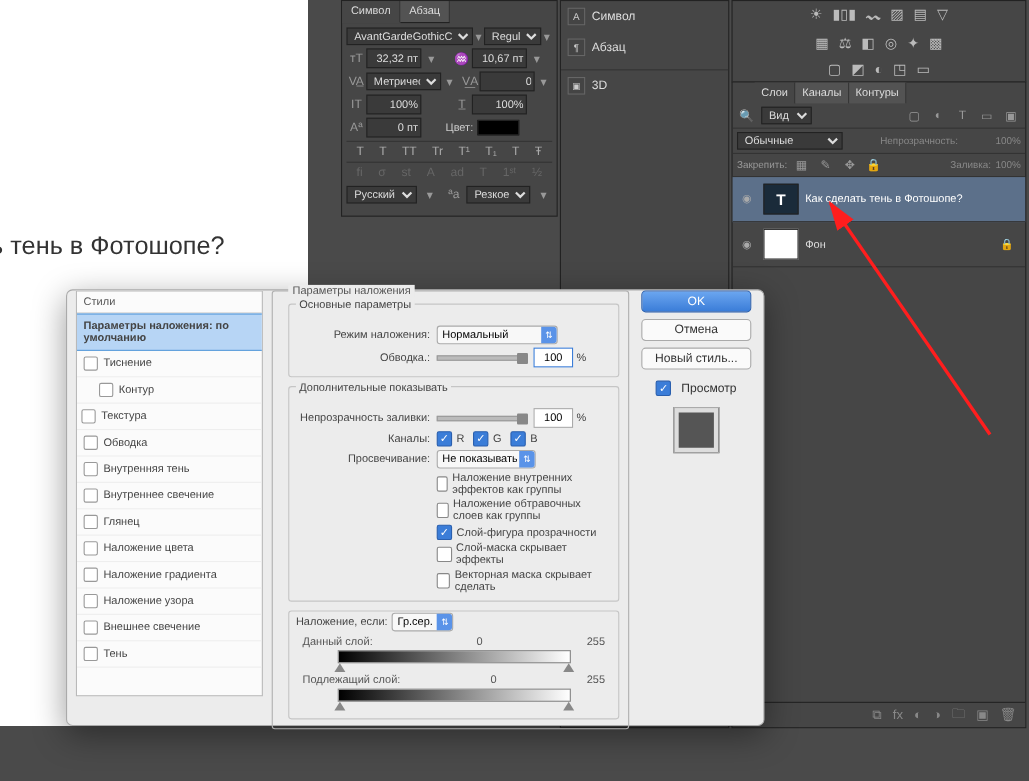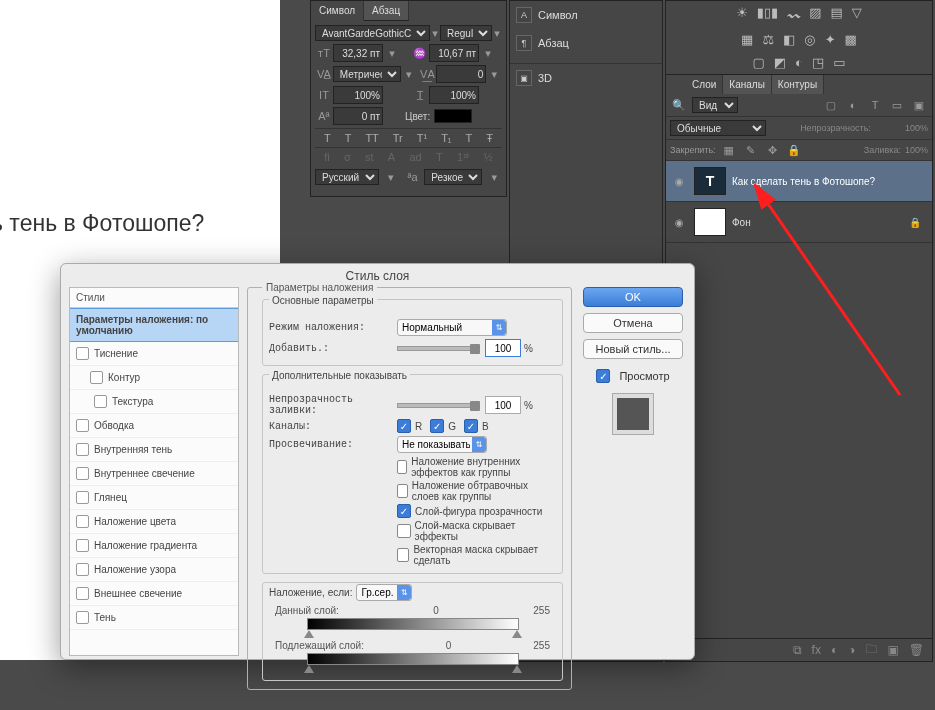--- a/index.html
+++ b/index.html
@@ -359,24 +359,23 @@
     background: #ececec;
   }
   .param-row {
     display: flex;
     align-items: center;
     margin: 3px 0;
     font-size: 10px;
   }
   .param-label {
     width: 122px;
-    text-align: left;
+    text-align: right;
     padding-right: 6px;
     color: #444;
-    font-family: Liberation Mono, monospace;
   }
   .mac-select {
     background: #f8f8f8;
     border: 1px solid #aaa;
     border-radius: 3px;
     font-size: 10px;
     height: 17px;
     padding: 0 16px 0 4px;
     position: relative;
     appearance: none;
@@ -689,38 +688,37 @@
 <svg class="red-arrow" style="left:700px;top:155px" width="230" height="250">
   <defs>
     <marker id="ah" markerWidth="10" markerHeight="10" refX="8" refY="3" orient="auto">
       <path d="M0,0 L0,6 L9,3 z" fill="#ff1e1e"></path>
     </marker>
   </defs>
   <line x1="200" y1="240" x2="55" y2="30" stroke="#ff1e1e" stroke-width="3" marker-end="url(#ah)"></line>
 </svg>
 
 <div class="dialog">
-  <div class="dialog-title">Стиль слоя</div>
   <div class="dialog-body">
 
     <div class="style-list">
       <div class="style-list-header">Стили</div>
       <div class="style-row selected">
         <span>Параметры наложения: по умолчанию</span>
       </div>
       <div id="effects-container">
           <div class="style-row">
             <span class="style-check"></span>
             <span>Тиснение</span>
           </div>
           <div class="style-row" style="padding-left: 20px;">
             <span class="style-check"></span>
             <span>Контур</span>
           </div>
-          <div class="style-row" style="padding-left: 24px;">
+          <div class="style-row" style="padding-left: 4px;">
             <span class="style-check"></span>
             <span>Текстура</span>
           </div>
           <div class="style-row">
             <span class="style-check"></span>
             <span>Обводка</span>
           </div>
           <div class="style-row">
             <span class="style-check"></span>
             <span>Внутренняя тень</span>
@@ -763,21 +761,21 @@
         <div class="sub-fieldset">
           <span class="sub-title">Основные параметры</span>
           <div class="param-row">
             <span class="param-label">Режим наложения:</span>
             <span class="sel-wrap">
               <select class="mac-select" style="width:110px"><option>Нормальный</option></select>
               <span class="sel-arrow">⇅</span>
             </span>
           </div>
           <div class="param-row">
-            <span class="param-label">Добавить.:</span>
+            <span class="param-label">Обводка.:</span>
             <div class="slider-track">
                 <div class="slider-thumb" style="left:72px"></div>
               </div>
             <input class="num-input" value="100" style="">
             <span style="margin-left:3px">%</span>
           </div>
         </div>
 
         <div class="sub-fieldset" style="margin-top:8px">
           <span class="sub-title">Дополнительные показывать</span>

